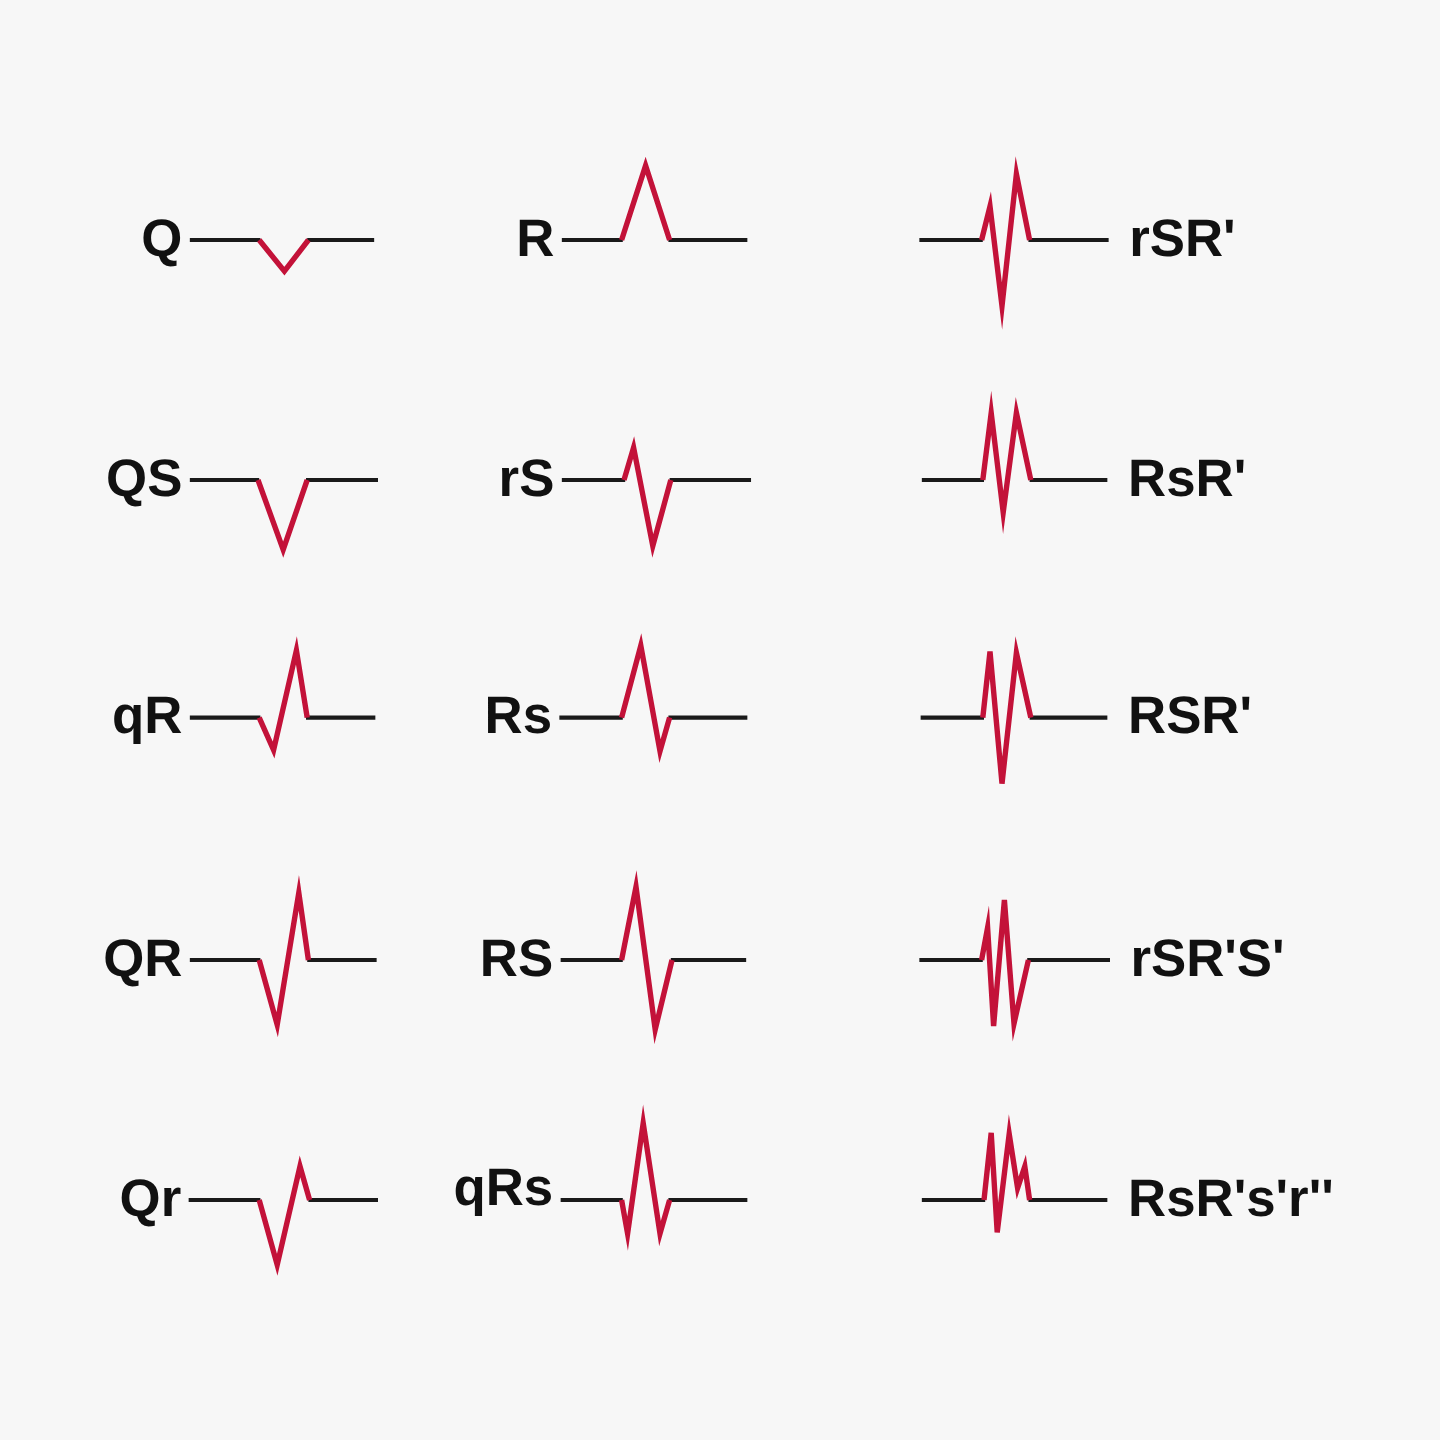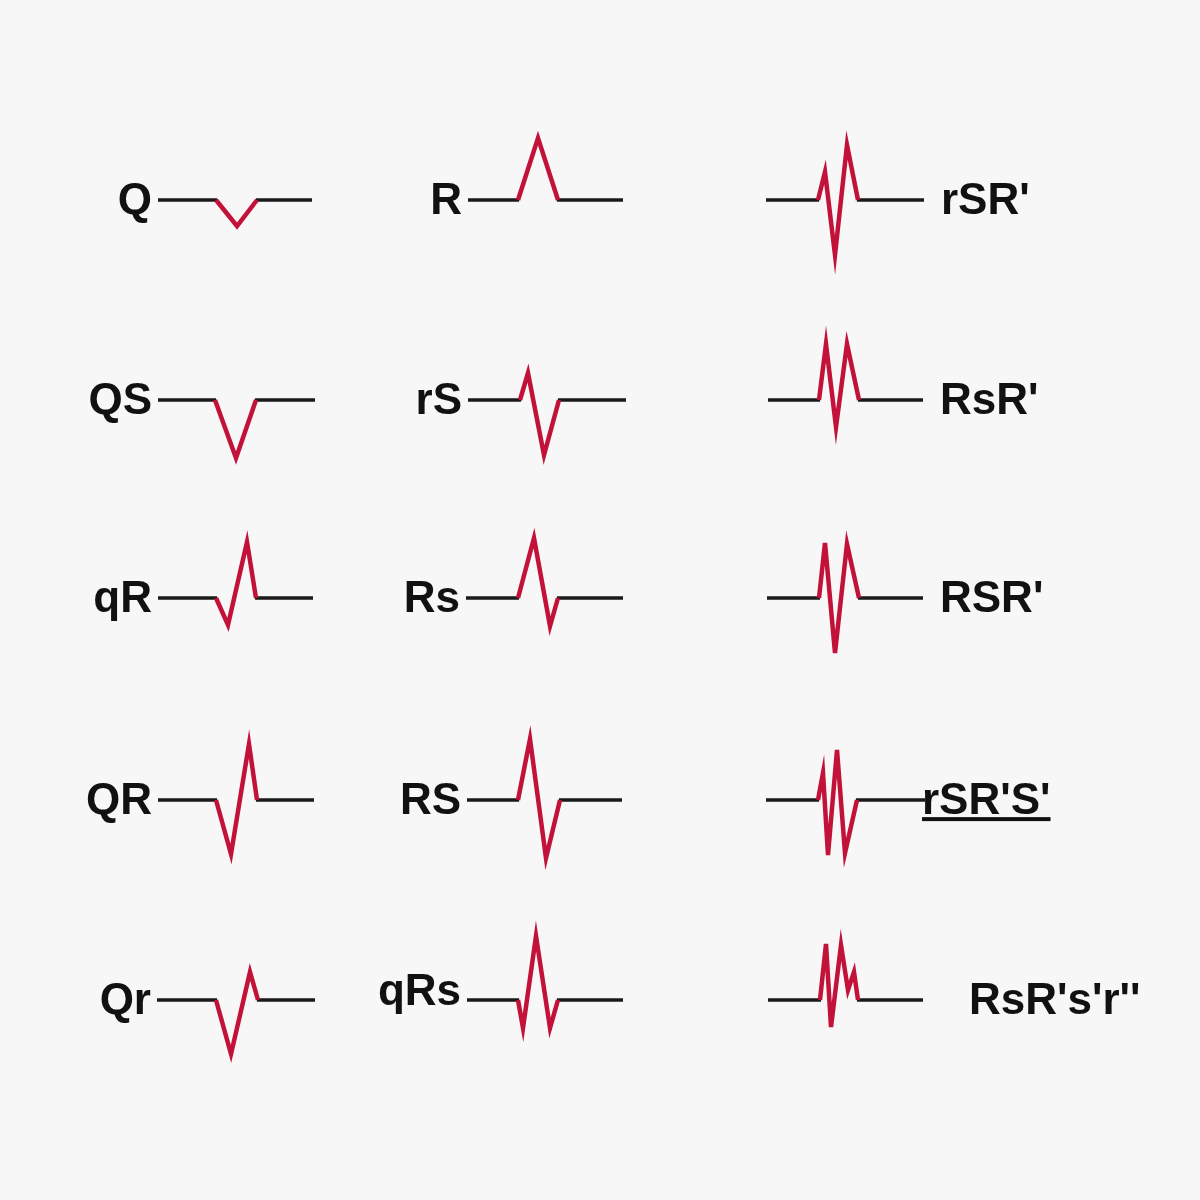--- a/index.html
+++ b/index.html
@@ -93,37 +93,37 @@
       <line x1="0" y1="80" x2="59" y2="80" stroke="#1a1a1a" stroke-width="3.5" stroke-linecap="butt"></line>
       <line x1="98" y1="80" x2="156" y2="80" stroke="#1a1a1a" stroke-width="3.5" stroke-linecap="butt"></line>
       <polyline points="58,80 73,134 91,24 99,80" fill="none" stroke="#c31239" stroke-width="4.5" stroke-linejoin="miter" stroke-miterlimit="10" stroke-linecap="butt"></polyline>
     </svg>
     <span class="qrs-label" style="top: 800px; right: 739px;">RS</span>
     <svg class="qrs-svg" width="155" height="160" viewBox="0 0 155 160" style="left: 467px; top: 720px;">
       <line x1="0" y1="80" x2="52" y2="80" stroke="#1a1a1a" stroke-width="3.5" stroke-linecap="butt"></line>
       <line x1="92" y1="80" x2="155" y2="80" stroke="#1a1a1a" stroke-width="3.5" stroke-linecap="butt"></line>
       <polyline points="51,80 63,19 79,138 93,80" fill="none" stroke="#c31239" stroke-width="4.5" stroke-linejoin="miter" stroke-miterlimit="10" stroke-linecap="butt"></polyline>
     </svg>
-    <span class="qrs-label" style="top: 800px; left: 922px; text-decoration: underline;">rSR'S'</span>
+    <span class="qrs-label" style="top: 800px; left: 942px;">rSR'S'</span>
     <svg class="qrs-svg" width="159" height="160" viewBox="0 0 159 160" style="left: 766px; top: 720px;">
       <line x1="0" y1="80" x2="53" y2="80" stroke="#1a1a1a" stroke-width="3.5" stroke-linecap="butt"></line>
       <line x1="90" y1="80" x2="159" y2="80" stroke="#1a1a1a" stroke-width="3.5" stroke-linecap="butt"></line>
       <polyline points="52,80 57,53 62,135 71,30 79,133 91,80" fill="none" stroke="#c31239" stroke-width="4.5" stroke-linejoin="miter" stroke-miterlimit="10" stroke-linecap="butt"></polyline>
     </svg>
     <span class="qrs-label" style="top: 1000px; right: 1049px;">Qr</span>
     <svg class="qrs-svg" width="158" height="160" viewBox="0 0 158 160" style="left: 157px; top: 920px;">
       <line x1="0" y1="80" x2="60" y2="80" stroke="#1a1a1a" stroke-width="3.5" stroke-linecap="butt"></line>
       <line x1="100" y1="80" x2="158" y2="80" stroke="#1a1a1a" stroke-width="3.5" stroke-linecap="butt"></line>
       <polyline points="59,80 74,134 93,52 101,80" fill="none" stroke="#c31239" stroke-width="4.5" stroke-linejoin="miter" stroke-miterlimit="10" stroke-linecap="butt"></polyline>
     </svg>
     <span class="qrs-label" style="top: 991px; right: 739px;">qRs</span>
     <svg class="qrs-svg" width="156" height="160" viewBox="0 0 156 160" style="left: 467px; top: 920px;">
       <line x1="0" y1="80" x2="52" y2="80" stroke="#1a1a1a" stroke-width="3.5" stroke-linecap="butt"></line>
       <line x1="90" y1="80" x2="156" y2="80" stroke="#1a1a1a" stroke-width="3.5" stroke-linecap="butt"></line>
       <polyline points="51,80 56,108 69,16 83,108 91,80" fill="none" stroke="#c31239" stroke-width="4.5" stroke-linejoin="miter" stroke-miterlimit="10" stroke-linecap="butt"></polyline>
     </svg>
-    <span class="qrs-label" style="top: 1000px; left: 940px; margin-left: 29px;">RsR's'r''</span>
+    <span class="qrs-label" style="top: 1000px; left: 940px;">RsR's'r''</span>
     <svg class="qrs-svg" width="155" height="160" viewBox="0 0 155 160" style="left: 768px; top: 920px;">
       <line x1="0" y1="80" x2="53" y2="80" stroke="#1a1a1a" stroke-width="3.5" stroke-linecap="butt"></line>
       <line x1="89" y1="80" x2="155" y2="80" stroke="#1a1a1a" stroke-width="3.5" stroke-linecap="butt"></line>
       <polyline points="52,80 58,24 63,107 73,25 80,70 86,52 90,80" fill="none" stroke="#c31239" stroke-width="4.5" stroke-linejoin="miter" stroke-miterlimit="10" stroke-linecap="butt"></polyline>
     </svg>
   </div>
 
 </body></html>

